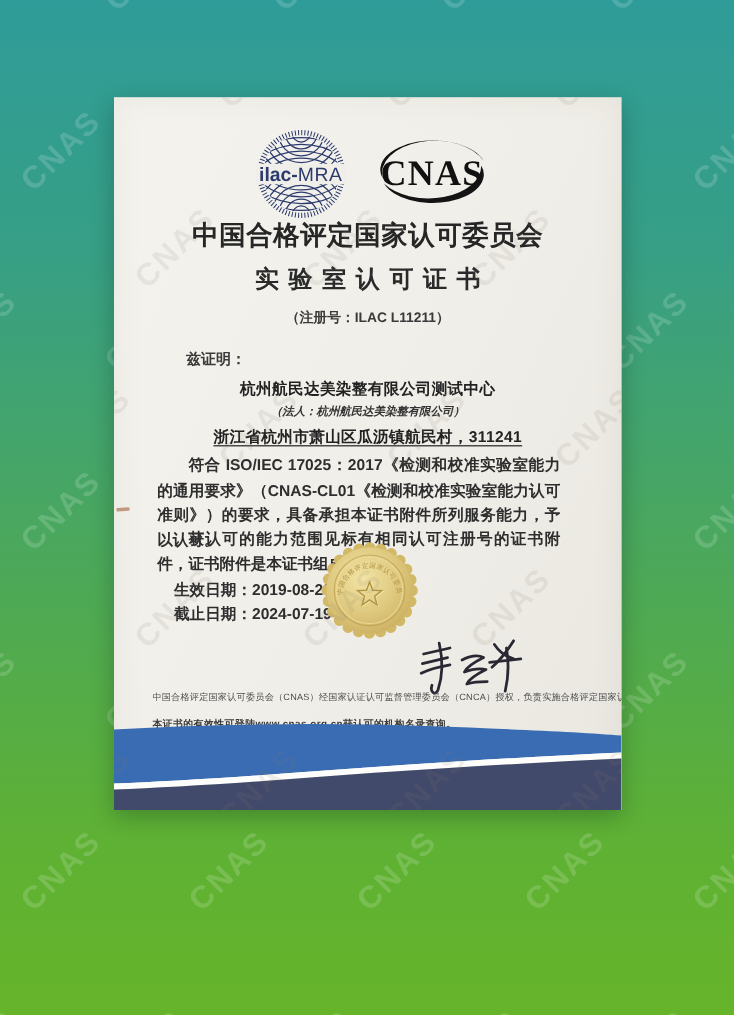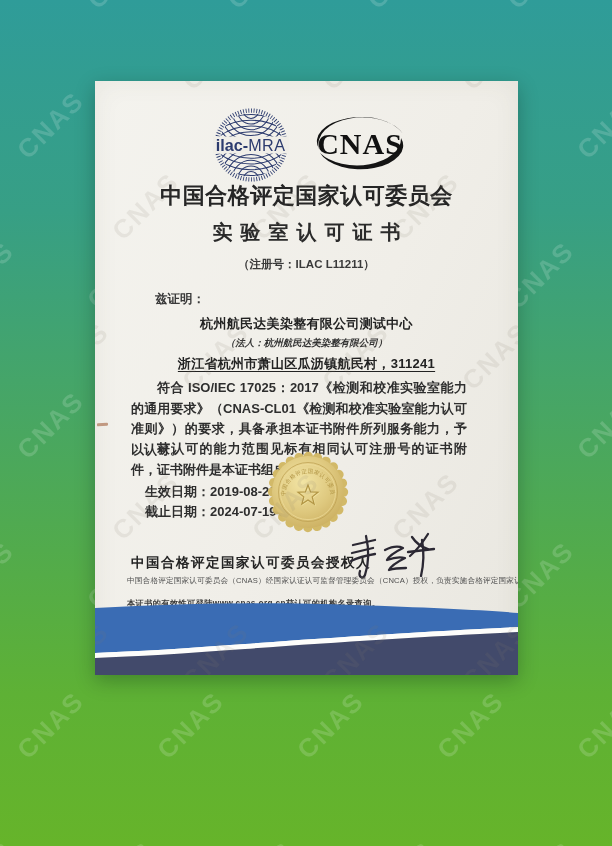--- a/index.html
+++ b/index.html
@@ -160,21 +160,20 @@
     <circle r="29.5" fill="none" stroke="#BEA052" stroke-width="1" opacity=".75"></circle>
     <circle r="27.6" fill="none" stroke="#EEDC9A" stroke-width=".9" opacity=".8"></circle>
     <path id="sealArc" d="M -23,4 A 23,23 0 0 1 23,4" fill="none"></path>
     <text font-size="5.5" fill="#AE9140" opacity=".95" letter-spacing=".4" font-family="Liberation Sans, sans-serif">
       <textPath href="#sealArc">中国合格评定国家认可委员会</textPath>
     </text>
     <polygon points="0,-9.5 2.59,-2.56 9.99,-2.24 4.18,2.36 6.17,9.49 0,5.4 -6.17,9.49 -4.18,2.36 -9.99,-2.24 -2.59,-2.56" transform="translate(0.7,3.2)" fill="none" stroke="#F0E2A0" stroke-width="1.2"></polygon>
     <polygon points="0,-9.5 2.59,-2.56 9.99,-2.24 4.18,2.36 6.17,9.49 0,5.4 -6.17,9.49 -4.18,2.36 -9.99,-2.24 -2.59,-2.56" transform="translate(0,2.5)" fill="none" stroke="#B29544" stroke-width="1.2"></polygon>
   </svg>
 
-  <div class="abs auth">中国合格评定国家认可委员会授权人</div>
   <svg class="abs sig" width="92" height="52" viewBox="0 0 92 52">
     <g fill="none" stroke="#2B2833" stroke-width="2.3" stroke-linecap="round" stroke-linejoin="round">
       <path d="M 8,16 L 30,11"></path>
       <path d="M 7,24 L 28,19"></path>
       <path d="M 6,32 C 14,28 24,26 30,25"></path>
       <path d="M 21,7 C 24,20 24,34 20,46 C 18,51 13,48 15,42"></path>
       <path d="M 40,21 C 48,17 54,17 58,19 C 50,23 44,27 42,31 C 50,28 56,28 60,29 C 52,33 46,37 44,41 C 50,39 57,39 61,39"></path>
       <path d="M 67,8 C 71,14 76,18 83,20"></path>
       <path d="M 83,5 C 78,13 72,21 65,27"></path>
       <path d="M 63,23 L 89,20"></path>

